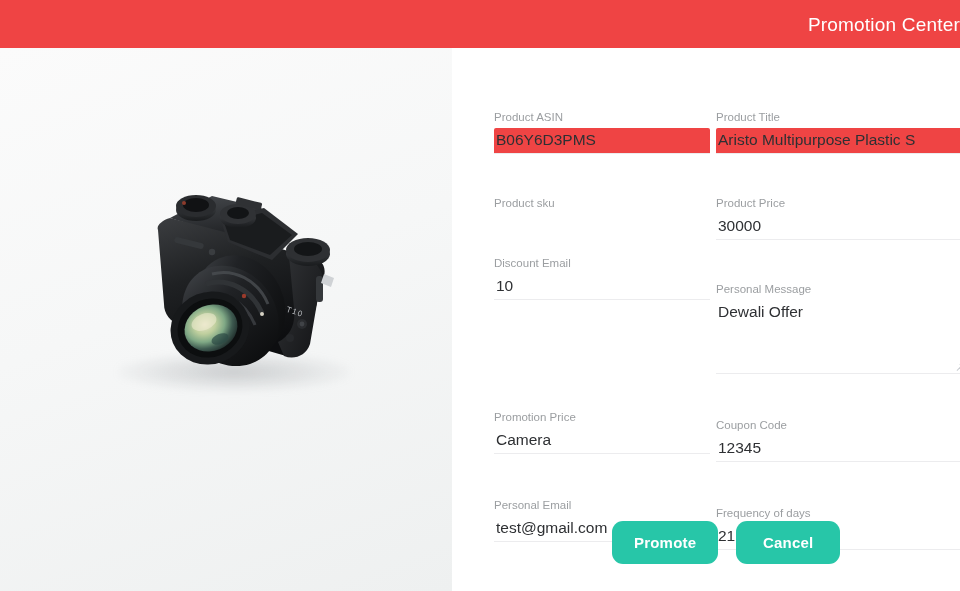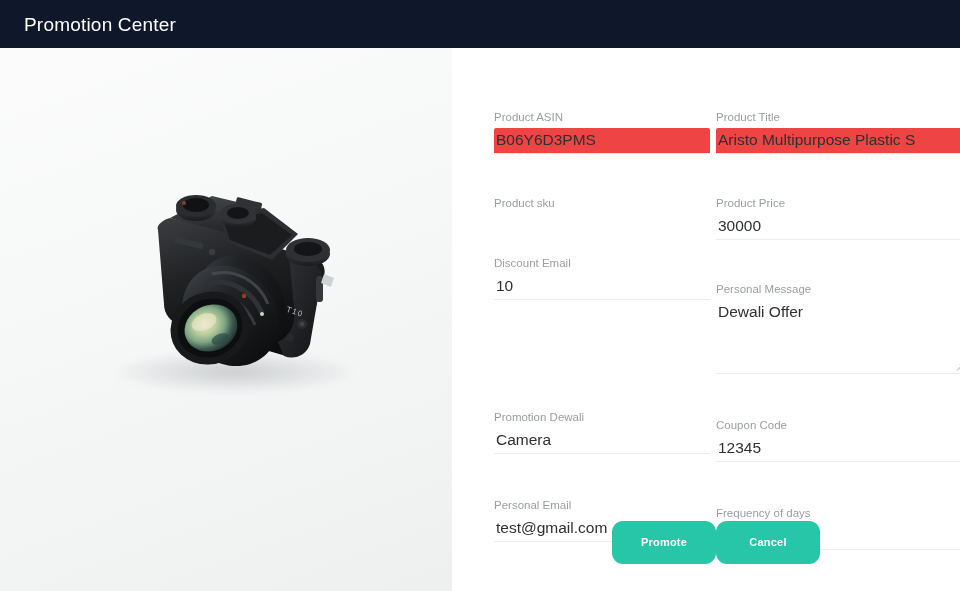--- a/index.html
+++ b/index.html
@@ -10,22 +10,22 @@
     background: #ffffff;
     font-family: "Liberation Sans", sans-serif;
   }
 
   #app { position: relative; width: 960px; height: 591px; background:#fff; }
 
   
   .header {
     position: absolute; top: 0; left: 0;
     width: 960px; height: 48px;
-    background: #0f172a;
-    display: flex; align-items: center;
+    background: #ef4444;
+    display: flex; align-items: center; justify-content: flex-end;
   }
   .header-title {
     color: #ffffff;
     font-size: 19px;
     font-weight: 500;
     letter-spacing: .2px;
     padding-left: 24px;
     line-height: 1;
   }
 
@@ -140,34 +140,34 @@
   .btn-row {
     position: absolute;
     left: 452px; top: 473px;
     width: 508px;
     display: flex;
     justify-content: flex-start;
     padding-left: 160px;
   }
   .btn {
     font-family: "Liberation Sans", sans-serif;
-    font-size: 11px;
+    font-size: 15px;
     font-weight: bold;
     color: #ffffff;
     background: #27c6a8;
     border: 0;
     border-radius: 11px;
     height: 43px;
     min-width: 104px;
     padding: 0 22px;
     cursor: pointer;
     letter-spacing: .2px;
     line-height: 43px;
   }
-  .btn + .btn { }
+  .btn + .btn { margin-left: 18px; }
 </style>
 </head>
 <body>
 
 <div id="app">
 
   <div class="header">
     <span class="header-title">Promotion Center</span>
   </div>
 
@@ -283,21 +283,21 @@
             </div>
             <div class="spacer-sm"></div>
 
             <div class="field">
               <label class="flabel">Discount Email</label>
               <input class="fvalue" value="10" style="">
             </div>
             <div class="spacer-block"></div>
 
             <div class="field">
-              <label class="flabel">Promotion Dewali</label>
+              <label class="flabel">Promotion Price</label>
               <input class="fvalue" value="Camera" style="">
             </div>
             <div class="spacer-md"></div>
 
             <div class="field">
               <label class="flabel">Personal Email</label>
               <input class="fvalue" value="test@gmail.com" style="">
             </div>
           </div>
 

